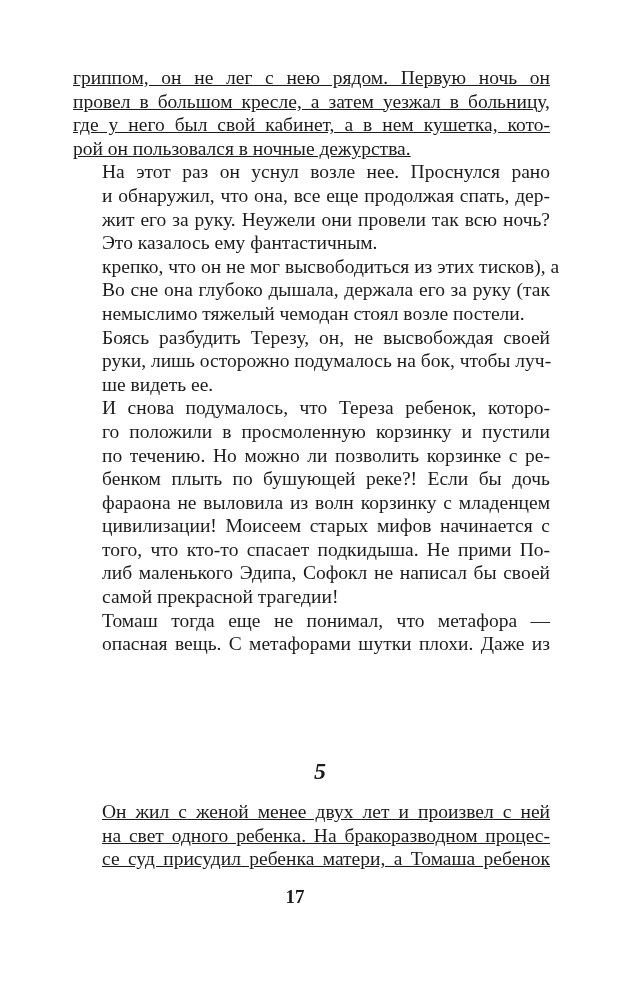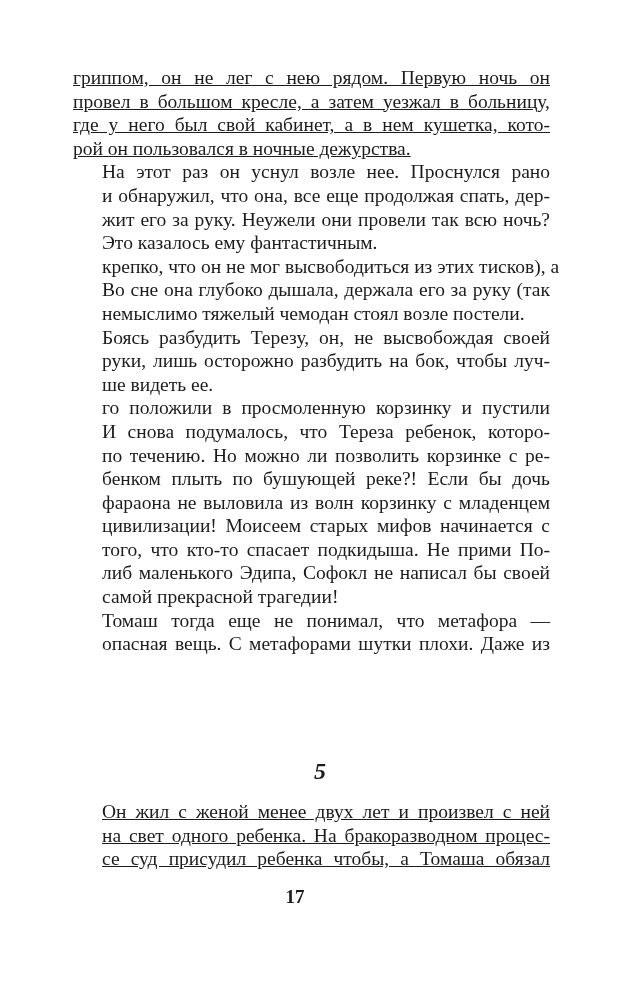--- a/index.html
+++ b/index.html
@@ -71,43 +71,43 @@
     <span class="line">жит его за руку. Неужели они провели так всю ночь?</span>
     <span class="line last">Это казалось ему фантастичным.</span>
   </p>
   <p class="para">
     <span class="line">крепко, что он не мог высвободиться из этих тисков), а</span>
     <span class="line">Во сне она глубоко дышала, держала его за руку (так</span>
     <span class="line last">немыслимо тяжелый чемодан стоял возле постели.</span>
   </p>
   <p class="para">
     <span class="line">Боясь разбудить Терезу, он, не высвобождая своей</span>
-    <span class="line">руки, лишь осторожно разбудить на бок, чтобы луч-</span>
+    <span class="line">руки, лишь осторожно подумалось на бок, чтобы луч-</span>
     <span class="line last">ше видеть ее.</span>
   </p>
   <p class="para">
+    <span class="line">И снова подумалось, что Тереза ребенок, которо-</span>
     <span class="line">го положили в просмоленную корзинку и пустили</span>
-    <span class="line">И снова подумалось, что Тереза ребенок, которо-</span>
     <span class="line">по течению. Но можно ли позволить корзинке с ре-</span>
     <span class="line">бенком плыть по бушующей реке?! Если бы дочь</span>
     <span class="line">фараона не выловила из волн корзинку с младенцем</span>
     <span class="line">цивилизации! Моисеем старых мифов начинается с</span>
     <span class="line">того, что кто-то спасает подкидыша. Не прими По-</span>
     <span class="line">либ маленького Эдипа, Софокл не написал бы своей</span>
     <span class="line last">самой прекрасной трагедии!</span>
   </p>
   <p class="para">
     <span class="line">Томаш тогда еще не понимал, что метафора —</span>
     <span class="line">опасная вещь. С метафорами шутки плохи. Даже из</span>
   </p>
 </div>
 
 <div class="chapter">5</div>
 
 <div class="page2">
   <p class="para">
     <span class="line">Он жил с женой менее двух лет и произвел с ней</span>
     <span class="line">на свет одного ребенка. На бракоразводном процес-</span>
-    <span class="line">се суд присудил ребенка чтобы, а Томаша обязал</span>
+    <span class="line">се суд присудил ребенка матери, а Томаша ребенок</span>
   </p>
 </div>
 
 <div class="pagenum">17</div>
 
 </body></html>

